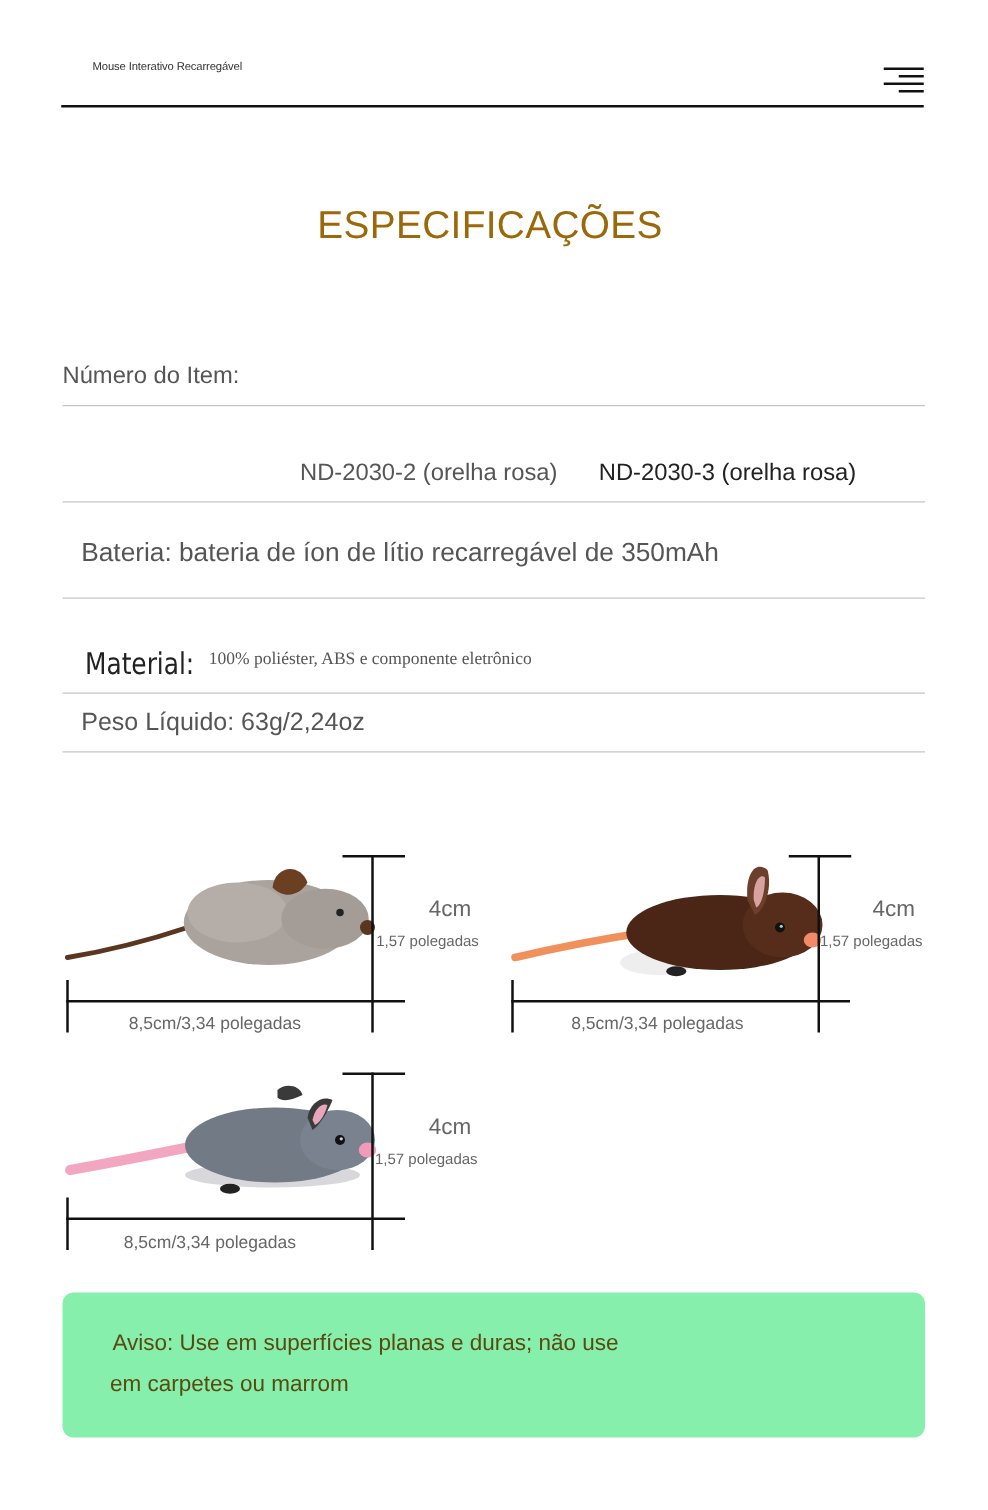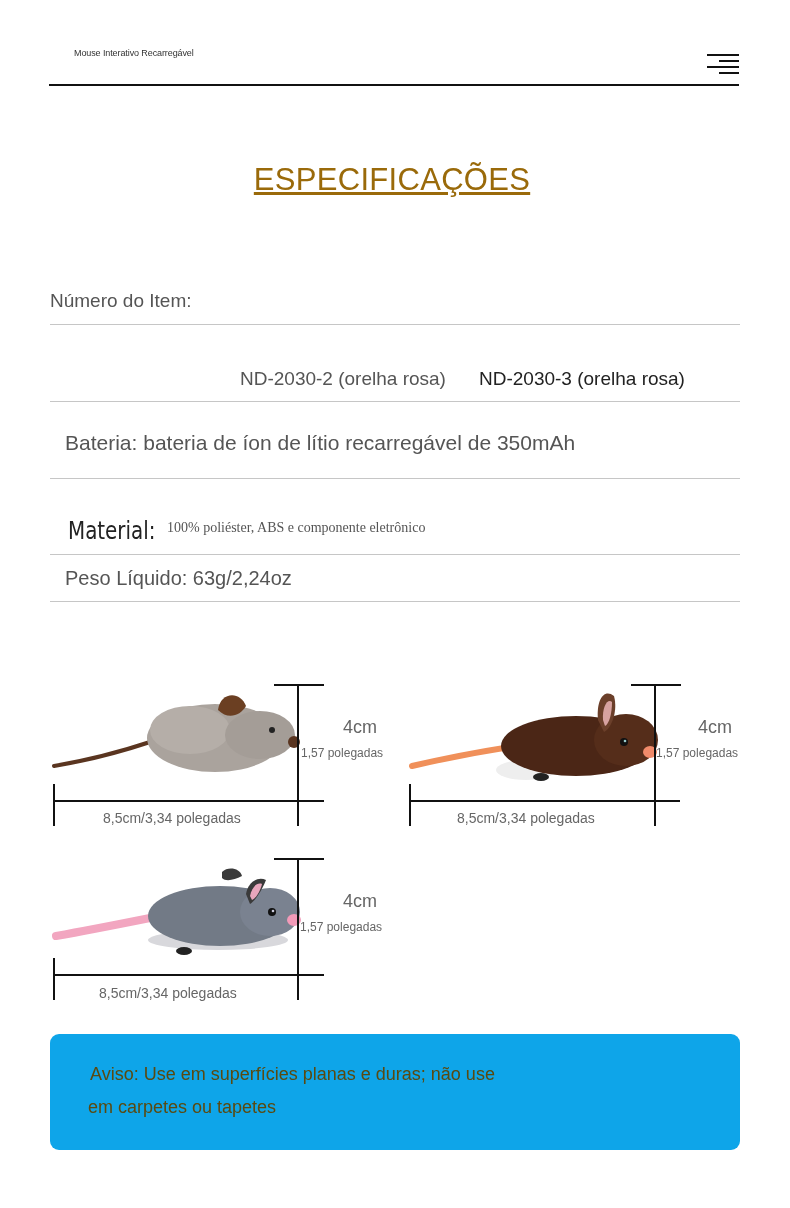--- a/index.html
+++ b/index.html
@@ -8,21 +8,21 @@
 
   .header-title { position: absolute; left: 46px; top: 48px; font-size: 9px; color: #333; letter-spacing: -0.1px; margin-left: 28px; }
   .menu-btn { position: absolute; left: 704px; top: 52px; width: 36px; height: 26px; cursor: pointer; }
   .menu-btn span { position: absolute; right: 1px; height: 2px; background: #111; }
   .menu-btn .l1 { top: 2px; width: 32px; }
   .menu-btn .l2 { top: 8px; width: 20px; }
   .menu-btn .l3 { top: 14px; width: 32px; }
   .menu-btn .l4 { top: 20px; width: 20px; }
   .header-rule { position: absolute; left: 49px; top: 84px; width: 690px; height: 1.5px; background: #111; }
 
-  .section-title { position: absolute; left: 0; width: 784px; top: 162px; text-align: center; font-size: 31px; color: #9a6a0a; letter-spacing: 0.3px; text-decoration: underline; }
+  .section-title { position: absolute; left: 0; width: 784px; top: 162px; text-align: center; font-size: 31px; color: #9a6a0a; letter-spacing: 0.3px; }
 
   .spec-row { position: absolute; left: 50px; width: 690px; border-bottom: 1.5px solid #c6c6c6; }
   .spec-text { position: absolute; white-space: nowrap; color: #555; }
   .r1 { top: 272px; height: 53px; }
   .r2 { top: 325px; height: 77px; }
   .r3 { top: 402px; height: 77px; }
   .r4 { top: 479px; height: 76px; }
   .r5 { top: 525px; height: 77px; }
   .t-label1 { left: 0; top: 18px; font-size: 19px; }
   .t-val1 { left: 192px; top: 18px; font-size: 19px; }
@@ -34,21 +34,21 @@
   .t-peso { left: 15px; top: 42px; font-size: 20px; }
 
   .fig { position: absolute; width: 340px; height: 160px; }
   .fig svg { position: absolute; left: 0; top: 0; }
   .dim-h { position: absolute; font-size: 18px; color: #666; margin-left: 44px; }
   .dim-hin { position: absolute; font-size: 12px; color: #666; }
   .dim-w { position: absolute; font-size: 14px; color: #666; }
   .vline { position: absolute; width: 1.5px; background: #111; }
   .hline { position: absolute; height: 1.5px; background: #111; }
 
-  .notice { position: absolute; left: 50px; top: 1034px; width: 690px; height: 116px; background: #0ea5e9; border-radius: 9px; }
+  .notice { position: absolute; left: 50px; top: 1034px; width: 690px; height: 116px; background: #86efac; border-radius: 9px; }
   .notice-l1 { position: absolute; left: 40px; top: 30px; font-size: 18px; color: #5a4a10; }
   .notice-l2 { position: absolute; left: 38px; top: 63px; font-size: 18px; color: #5a4a10; }
 </style>
 </head>
 <body>
 
 <div class="header-title">Mouse Interativo Recarregável</div>
 <div class="menu-btn">
   <span class="l1"></span>
     <span class="l2"></span>
@@ -136,14 +136,14 @@
   <div class="hline" style="left:224px; top:4px; width:50px;"></div>
   <div class="hline" style="left:3px; top:120px; width:271px;"></div>
   <div class="vline" style="left:3px; top:104px; height:42px;"></div>
   <div class="dim-h" style="left:249px; top:37px;">4cm</div>
   <div class="dim-hin" style="left:250px; top:66px;">1,57 polegadas</div>
   <div class="dim-w" style="left:49px; top:131px;">8,5cm/3,34 polegadas</div>
 </div>
 
 <div class="notice">
   <div class="notice-l1">Aviso: Use em superfícies planas e duras; não use</div>
-  <div class="notice-l2">em carpetes ou tapetes</div>
+  <div class="notice-l2">em carpetes ou marrom</div>
 </div>
 
 </body></html>

